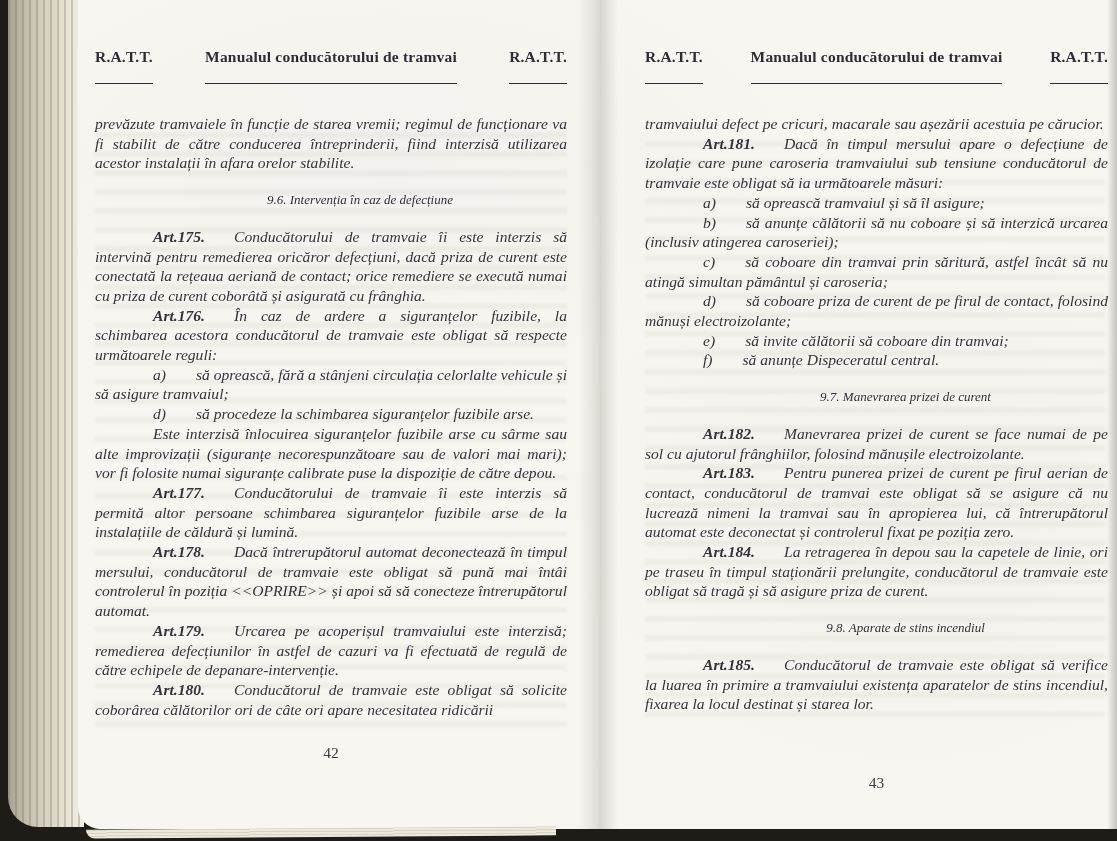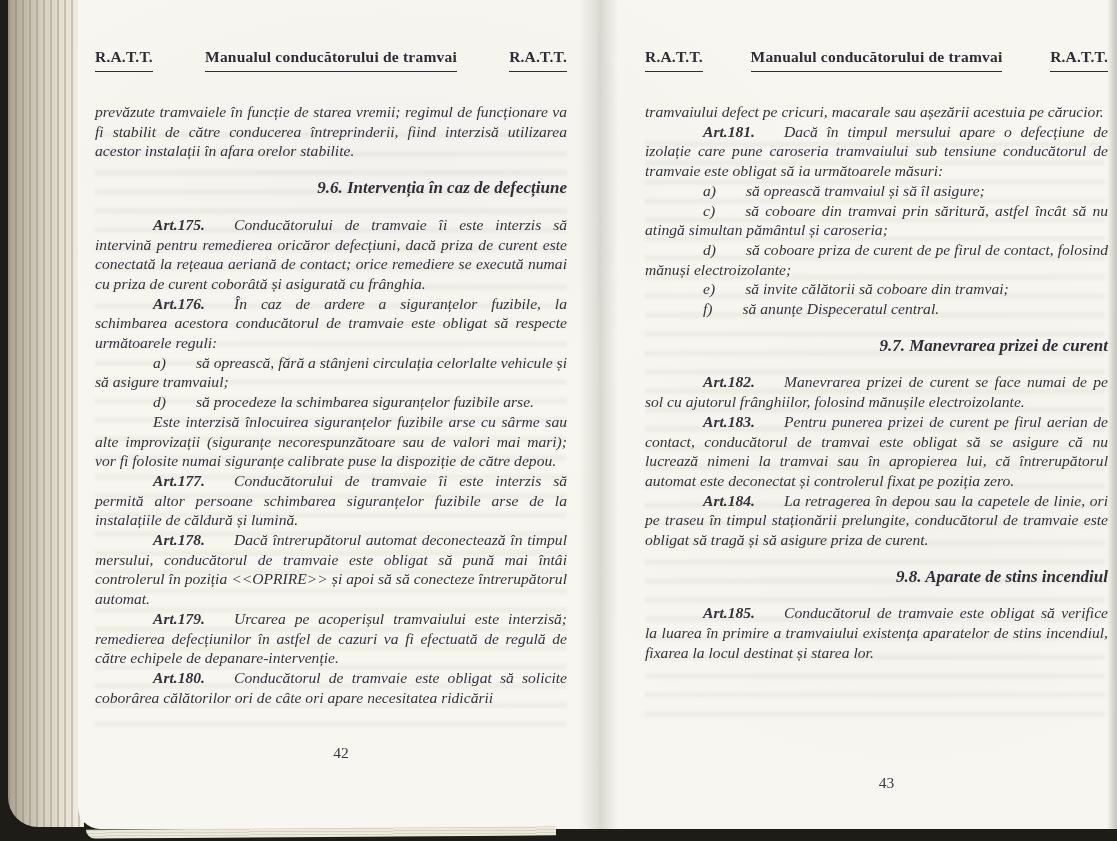--- a/index.html
+++ b/index.html
@@ -51,39 +51,39 @@
   
   .page-col { position:absolute; top:0; height:829px; }
   #left-page  { left:95px;  width:472px; }
   #right-page { left:645px; width:463px; }
   .hdr {
     display:flex; justify-content:space-between; align-items:baseline;
     margin-top:48px; margin-bottom:0;
     font-weight:bold; font-size:15.5px; color:#2e2d36;
     letter-spacing:.2px;
   }
-  .hdr span { border-bottom:1.6px solid #2e2d36; padding-bottom:5px; }
+  .hdr span { border-bottom:1.6px solid #2e2d36; padding-bottom:17px; }
   .body-text {
     margin-top:30px;
     font-size:15.6px; line-height:19.7px;
     color:#34333c; text-align:justify;
   }
   .body-text p { margin:0;font-style:italic; }
   p.para { text-indent:58px; }
   p.para.no-indent { text-indent:0; }
   .art-label { font-weight:bold; margin-right:29px; }
   p.list-item { text-indent:58px; }
   p.list-item .marker { margin-right:30px; }
   p.section-heading {
-    font-weight:bold; font-style:italic;
-    font-size:17px; color:#2f2e38;
-    margin:17px 0 17px 58px; text-align:right; text-indent:0;
+    font-weight:normal; font-style:italic;
+    font-size:13px; color:#2f2e38;
+    margin:17px 0 17px 58px; text-align:center; text-indent:0;
   }
   .pagenum {
-    position:absolute; left:10px; width:100%;
+    position:absolute; left:0; width:100%;
     text-align:center; font-size:15.5px; color:#3a3942;
   }
   #left-page .pagenum  { top:744px; }
   #right-page .pagenum { top:750px;margin-top:24px; }
 </style>
 </head>
 <body>
 
 <div class="scan-bg"></div>
 <div class="page-edges"></div>
@@ -119,20 +119,21 @@
 <div id="right-page" class="page-col">
   <div class="hdr">
     <span>R.A.T.T.</span>
     <span>Manualul conducătorului de tramvai</span>
     <span>R.A.T.T.</span>
   </div>
   <div class="body-text">
       <p class="para no-indent">tramvaiului defect pe cricuri, macarale sau așezării acestuia pe cărucior.</p>
       <p class="para"><span class="art-label">Art.181.</span>Dacă în timpul mersului apare o defecțiune de izolație care pune caroseria tramvaiului sub tensiune conducătorul de tramvaie este obligat să ia următoarele măsuri:</p>
       <p class="list-item"><span class="marker">a)</span>să oprească tramvaiul și să îl asigure;</p>
+      <p class="list-item"><span class="marker">b)</span>să anunțe călătorii să nu coboare și să interzică urcarea (inclusiv atingerea caroseriei);</p>
       <p class="list-item"><span class="marker">c)</span>să coboare din tramvai prin săritură, astfel încât să nu atingă simultan pământul și caroseria;</p>
       <p class="list-item"><span class="marker">d)</span>să coboare priza de curent de pe firul de contact, folosind mănuși electroizolante;</p>
       <p class="list-item"><span class="marker">e)</span>să invite călătorii să coboare din tramvai;</p>
       <p class="list-item"><span class="marker">f)</span>să anunțe Dispeceratul central.</p>
       <p class="section-heading">9.7. Manevrarea prizei de curent</p>
       <p class="para"><span class="art-label">Art.182.</span>Manevrarea prizei de curent se face numai de pe sol cu ajutorul frânghiilor, folosind mănușile electroizolante.</p>
       <p class="para"><span class="art-label">Art.183.</span>Pentru punerea prizei de curent pe firul aerian de contact, conducătorul de tramvai este obligat să se asigure că nu lucrează nimeni la tramvai sau în apropierea lui, că întrerupătorul automat este deconectat și controlerul fixat pe poziția zero.</p>
       <p class="para"><span class="art-label">Art.184.</span>La retragerea în depou sau la capetele de linie, ori pe traseu în timpul staționării prelungite, conducătorul de tramvaie este obligat să tragă și să asigure priza de curent.</p>
       <p class="section-heading">9.8. Aparate de stins incendiul</p>
       <p class="para"><span class="art-label">Art.185.</span>Conducătorul de tramvaie este obligat să verifice la luarea în primire a tramvaiului existența aparatelor de stins incendiul, fixarea la locul destinat și starea lor.</p>

